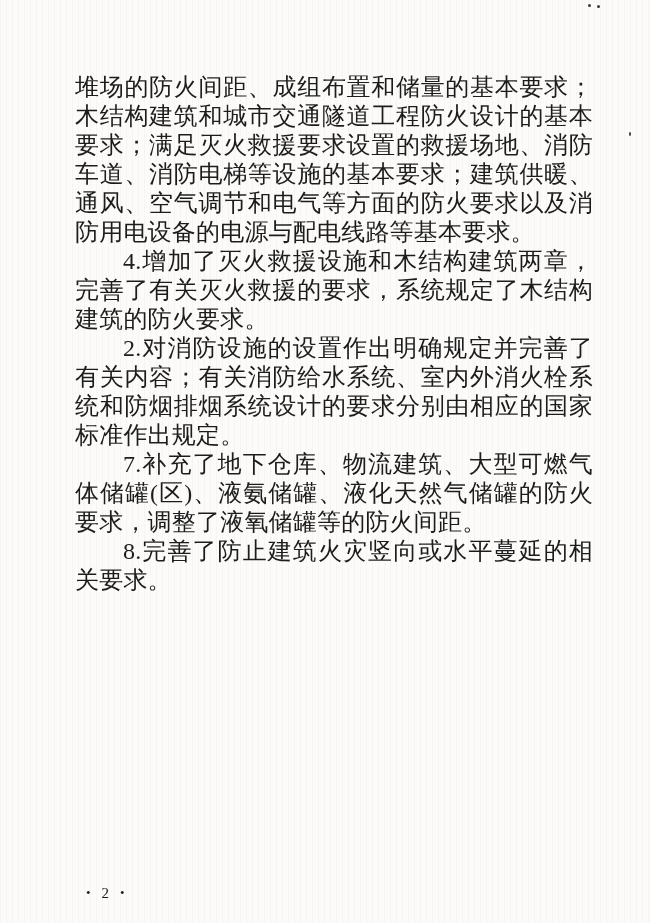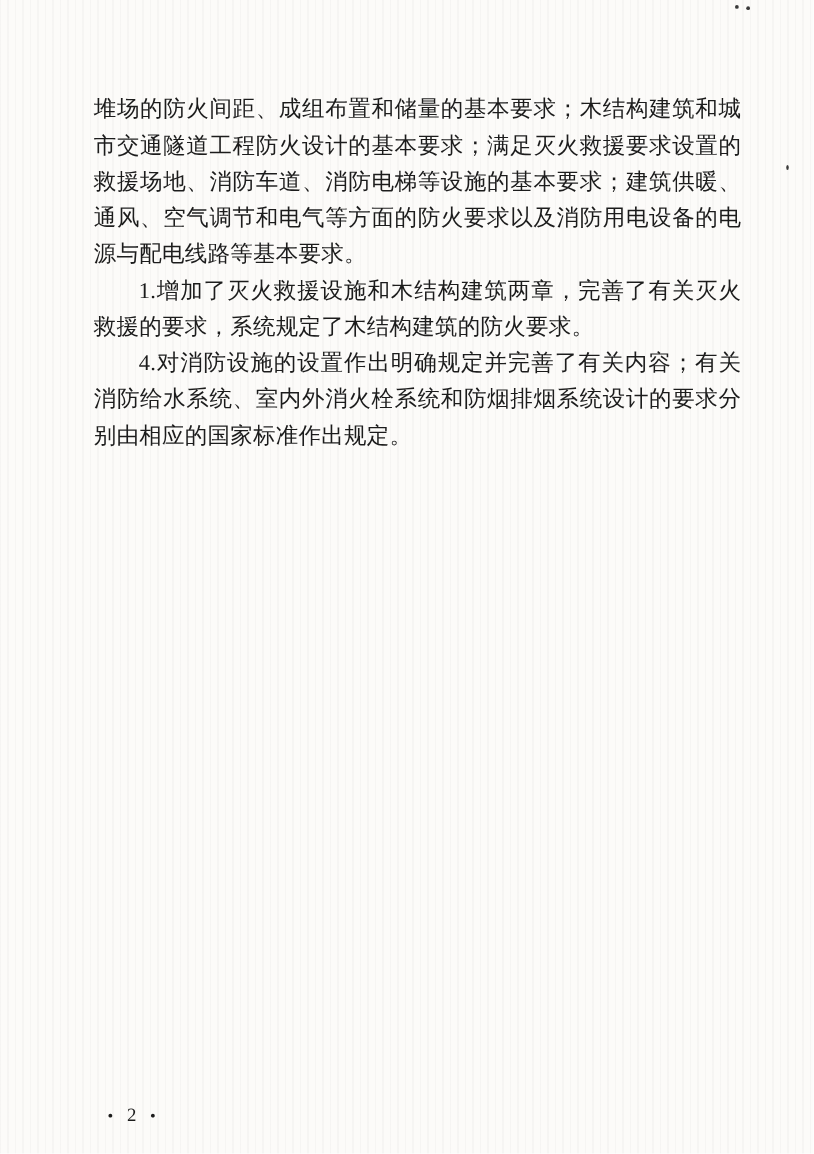--- a/index.html
+++ b/index.html
@@ -29,21 +29,21 @@
       transparent 1px,
       transparent 6px
     );
     pointer-events: none;
   }
   .text-block {
     position: absolute;
     left: 75px;
     top: 73px;
     width: 518px;
-    font-size: 18px;
+    font-size: 24px;
     line-height: 29px;
     text-align: justify;
     letter-spacing: 0.2px;
     font-family: Liberation Serif, serif;
   }
   .para {
     margin: 0;
     text-rendering: optimizeLegibility;
   }
   .para.indent {
@@ -80,28 +80,30 @@
   <span class="speck s1"></span>
   <span class="speck s2"></span>
   <span class="speck s3"></span>
 
   <main class="text-block">
 
       <p class="para">堆场的防火间距、成组布置和储量的基本要求；木结构建筑和城市交通隧道工程防火设计的基本要求；满足灭火救援要求设置的救援场地、消防车道、消防电梯等设施的基本要求；建筑供暖、通风、空气调节和电气等方面的防火要求以及消防用电设备的电源与配电线路等基本要求。</p>
 
 
 
-      <p class="para indent">1.增加了灭火救援设施和木结构建筑两章，完善了有关灭火救援的要求，系统规定了木结构建筑的防火要求。</p>
+      <p class="para indent">4.增加了灭火救援设施和木结构建筑两章，完善了有关灭火救援的要求，系统规定了木结构建筑的防火要求。</p>
 
 
-      <p class="para indent">4.对消防设施的设置作出明确规定并完善了有关内容；有关消防给水系统、室内外消火栓系统和防烟排烟系统设计的要求分别由相应的国家标准作出规定。</p>
+      <p class="para indent">2.对消防设施的设置作出明确规定并完善了有关内容；有关消防给水系统、室内外消火栓系统和防烟排烟系统设计的要求分别由相应的国家标准作出规定。</p>
 
 
 
+      <p class="para indent">7.补充了地下仓库、物流建筑、大型可燃气体储罐(区)、液氨储罐、液化天然气储罐的防火要求，调整了液氧储罐等的防火间距。</p>
 
+      <p class="para indent">8.完善了防止建筑火灾竖向或水平蔓延的相关要求。</p>
 
     </main>
 
   <div class="footer">
     <span class="dot">•</span>
     <span class="num">2</span>
     <span class="dot">•</span>
   </div>
 
 </div>

